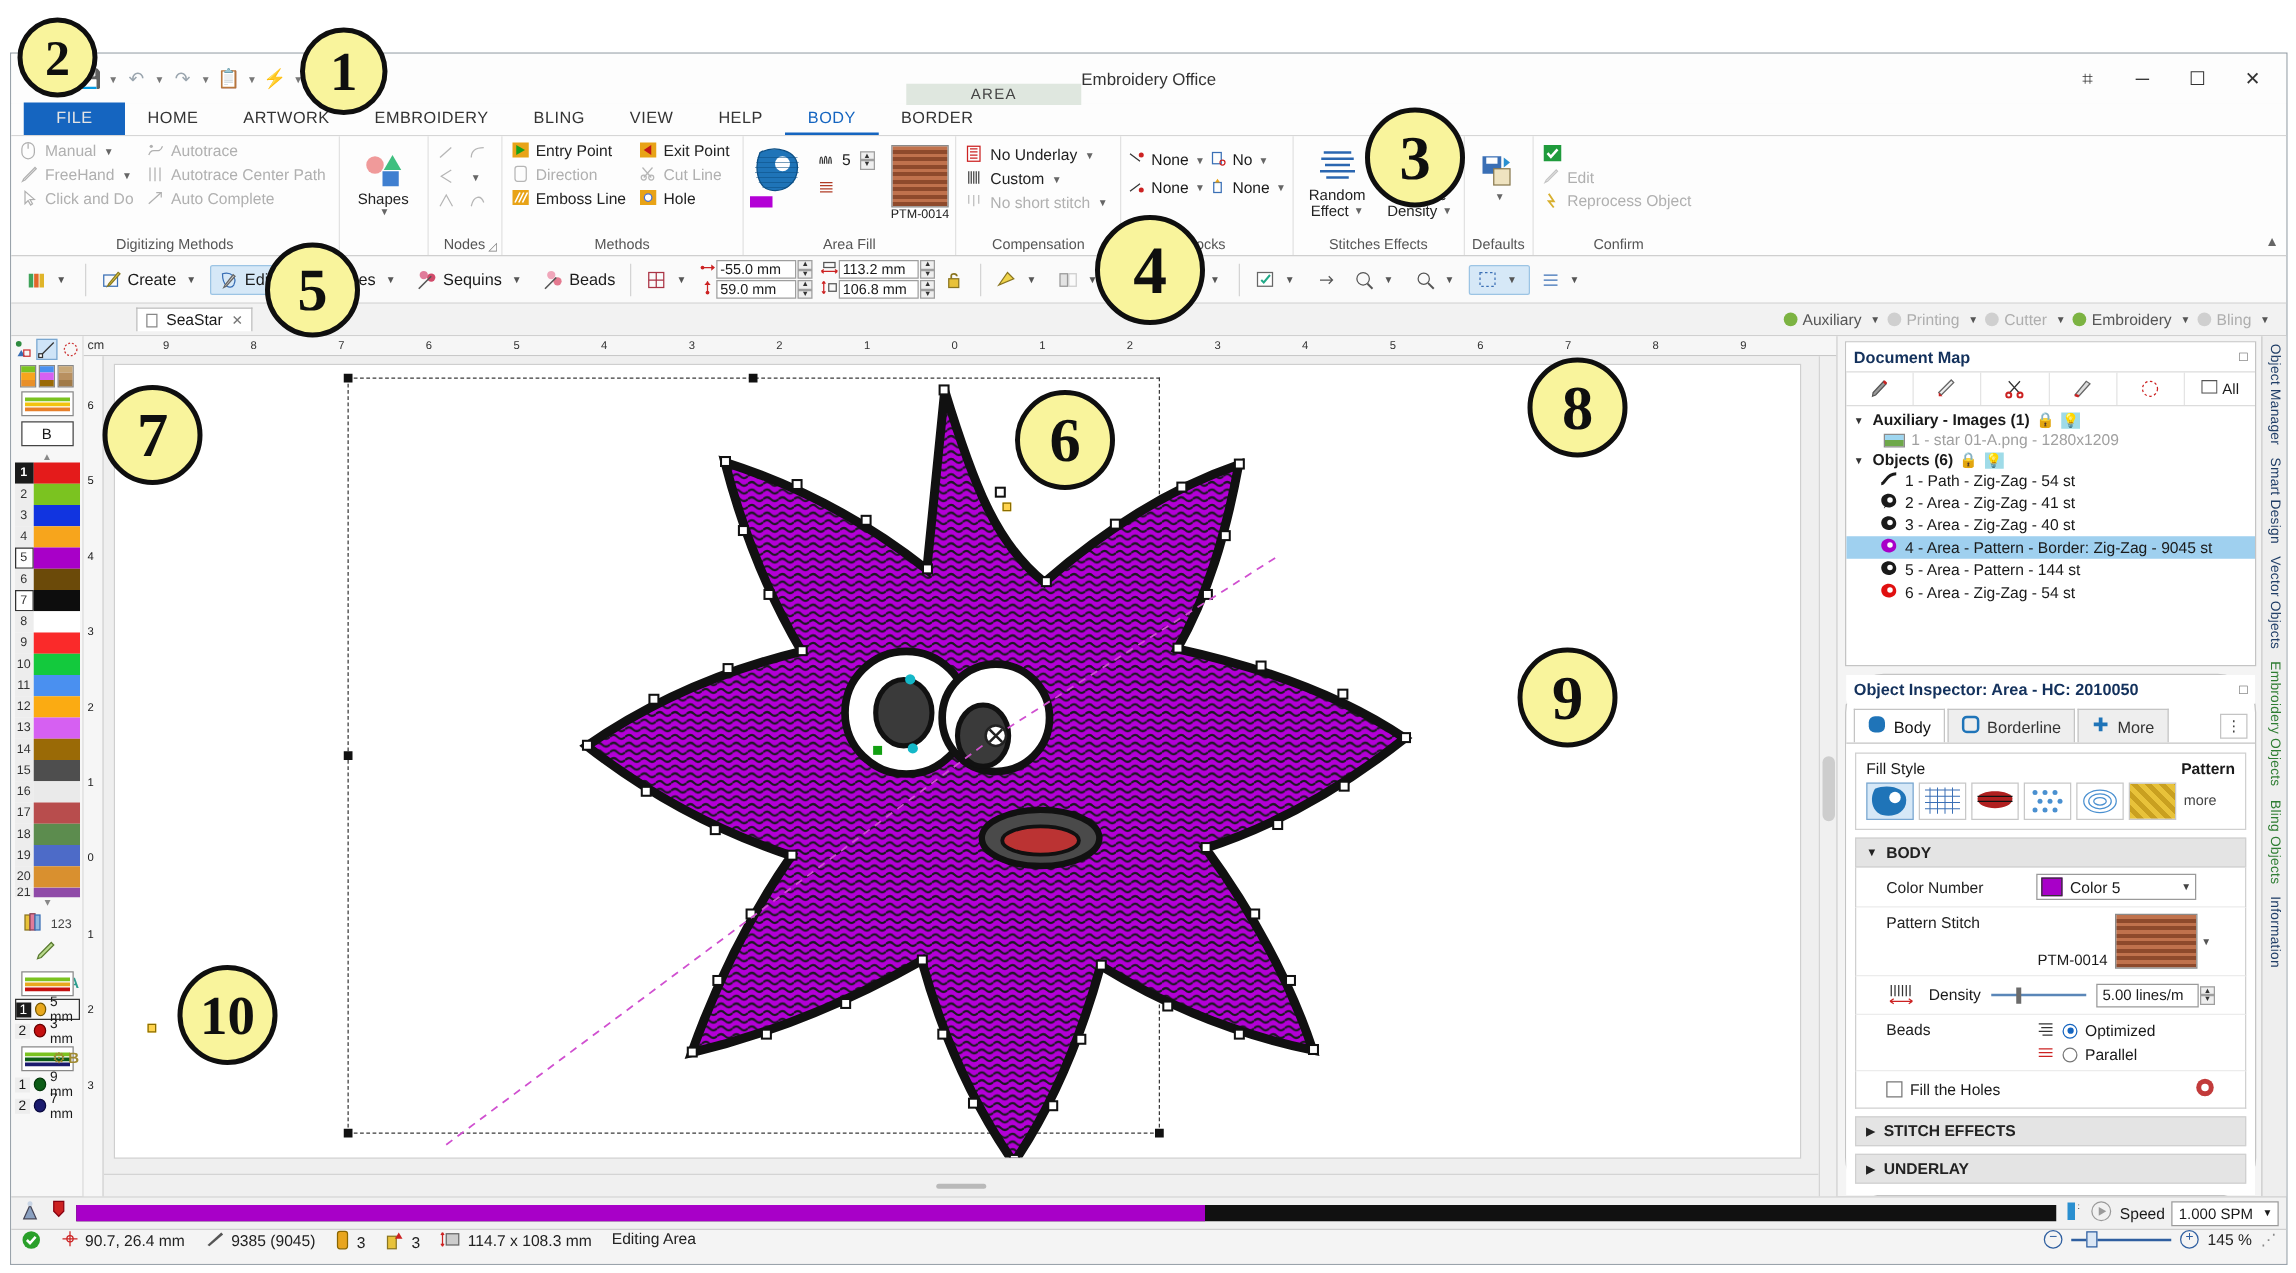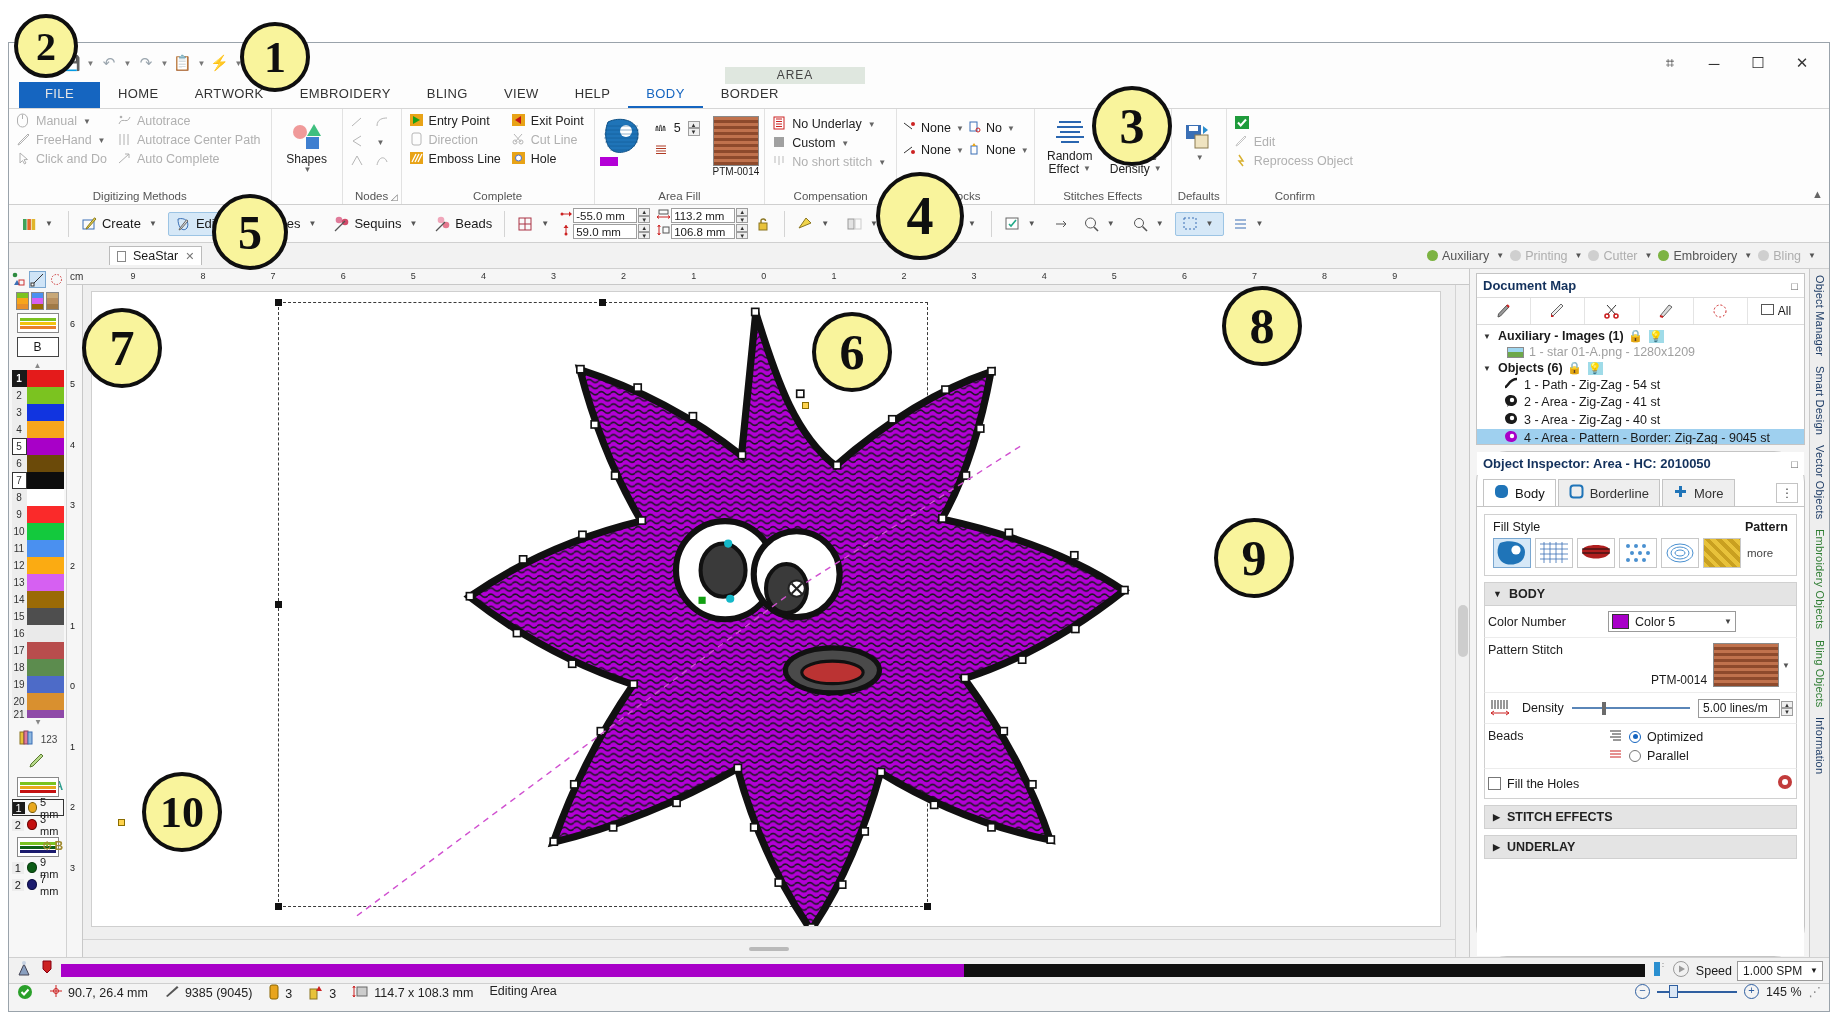--- a/index.html
+++ b/index.html
@@ -188,21 +188,21 @@
   .fillstyle-hd { display:flex; align-items:center; padding:5px 8px 2px; font-size:12.5px;}
   .fillstyle-hd b { margin-left:auto; }
   .fillrow { display:flex; align-items:center; gap:4px; padding:2px 8px 7px;}
   .fillsw { width:38px; height:30px; border:1px solid #c8c8c8; cursor:pointer;}
   .fillsw.sel { background:#d6e8f7; border:1px solid #7aa7d0;}
   .more-lnk { font-size:11.5px; color:#444; cursor:pointer; margin-left:2px; white-space:nowrap;}
   .sect-hd { display:flex; align-items:center; gap:7px; background:#e4e4e4; padding:4px 8px;
              font-weight:bold; font-size:12.5px; color:#222; cursor:pointer; border:1px solid #d0d0d0;
              margin-top:6px;}
   .sect-hd .tri { font-size:9px; }
-  .prow { display:flex; align-items:center; padding:5px 3px; border-left:1px solid #d0d0d0;
+  .prow { display:flex; align-items:center; padding:5px 24px; border-left:1px solid #d0d0d0;
           border-right:1px solid #d0d0d0; border-bottom:1px solid #ececec; font-size:12.5px; min-height:26px;}
   .plabel { width:120px; color:#222;}
   .combo { display:flex; align-items:center; gap:6px; border:1px solid #9a9a9a; background:#fff;
            padding:2px 3px; width:128px; font-size:12.5px; cursor:pointer;}
   .combo .ar { margin-left:auto; font-size:8px; color:#444;}
   .colorchip { width:17px; height:15px; border:1px solid #333;}
   .patbox { width:66px; height:44px; border:1px solid #8a8a8a;}
   .slider { flex:1; height:14px; display:flex; align-items:center; position:relative; margin:0 8px;}
   .slider .trk { height:1.5px; background:#5a86b8; width:100%;}
   .slider .knb { position:absolute; width:4px; height:13px; background:#6b6b6b; left:26%;}
@@ -263,20 +263,21 @@
       <div class="qicon" style="color:#9aa5ae;">↶</div>
       <div class="chev">▼</div>
       <div class="qicon" style="color:#9aa5ae;">↷</div>
       <div class="chev">▼</div>
       <div class="qicon" style="color:#c79a3a;">📋</div>
       <div class="chev">▼</div>
       <div class="qicon" style="color:#f2c200;">⚡</div>
       <div class="chev">▼</div>
       <div class="chev">▼</div>
     </div>
+    <div class="app-title">Embroidery Office</div>
     <div class="win-btns">
       <div>⌗</div>
       <div>─</div>
       <div>☐</div>
       <div class="close">✕</div>
     </div>
   </div>
 
   <div class="tabsrow">
     <div class="ctx-band"></div>
@@ -459,21 +460,21 @@
           </div>
           <div class="ritem">
             <span class="ico"><svg width="15" height="14" viewBox="0 0 15 14">
                   <rect x="1" y="1" width="13" height="12" fill="#e8a317"></rect>
                   <circle cx="7.5" cy="7" r="3" fill="#fff" stroke="#4a6fd0"></circle>
                 </svg></span>
             <span>Hole</span>
           </div>
         </div>
       </div>
-      <div class="grp-title">Complete</div>
+      <div class="grp-title">Methods</div>
     </div>
 
     <div class="grp" style="min-width:162px;">
       <div class="grp-body" style="gap:8px; padding-top:4px;">
         <div style="display:flex; flex-direction:column; align-items:flex-start;">
           <div style="width:44px;height:40px;">
             <svg width="44" height="40" viewBox="0 0 44 40">
               <path d="M8 6 C20 0, 38 4, 38 18 C38 32, 26 38, 16 36 C6 34, 3 18, 8 6 Z" fill="#1f74b8"></path>
               <path d="M8 6 C20 0, 38 4, 38 18 C38 32, 26 38, 16 36 C6 34, 3 18, 8 6 Z" fill="none" stroke="#0c4f85"></path>
               <circle cx="26" cy="15" r="6" fill="#fff"></circle>
@@ -1250,21 +1251,21 @@
 
         <div class="vscroll">
           <div class="vthumb" style="top:320px; height:52px;"></div>
         </div>
       </div>
     </div>
 
     <div class="rightdock">
       <div class="dockmain">
 
-        <div class="panel" style="height:172px; flex:0 0 auto;">
+        <div class="panel" style="height:260px; flex:0 0 auto;">
           <div class="panel-hd">
             <span>Document Map</span>
             <span class="pin">□</span>
           </div>
           <div class="dm-tools">
             <div class="dm-tool">
                 <svg width="16" height="16" viewBox="0 0 16 16">
                   <path d="M2 14 L4.5 13 L13 4 L11 2 L2.5 11 Z" fill="#9a9a9a" stroke="#555"></path>
                   <path d="M11 2 L13 4" stroke="#c22" stroke-width="2"></path>
                 </svg>

